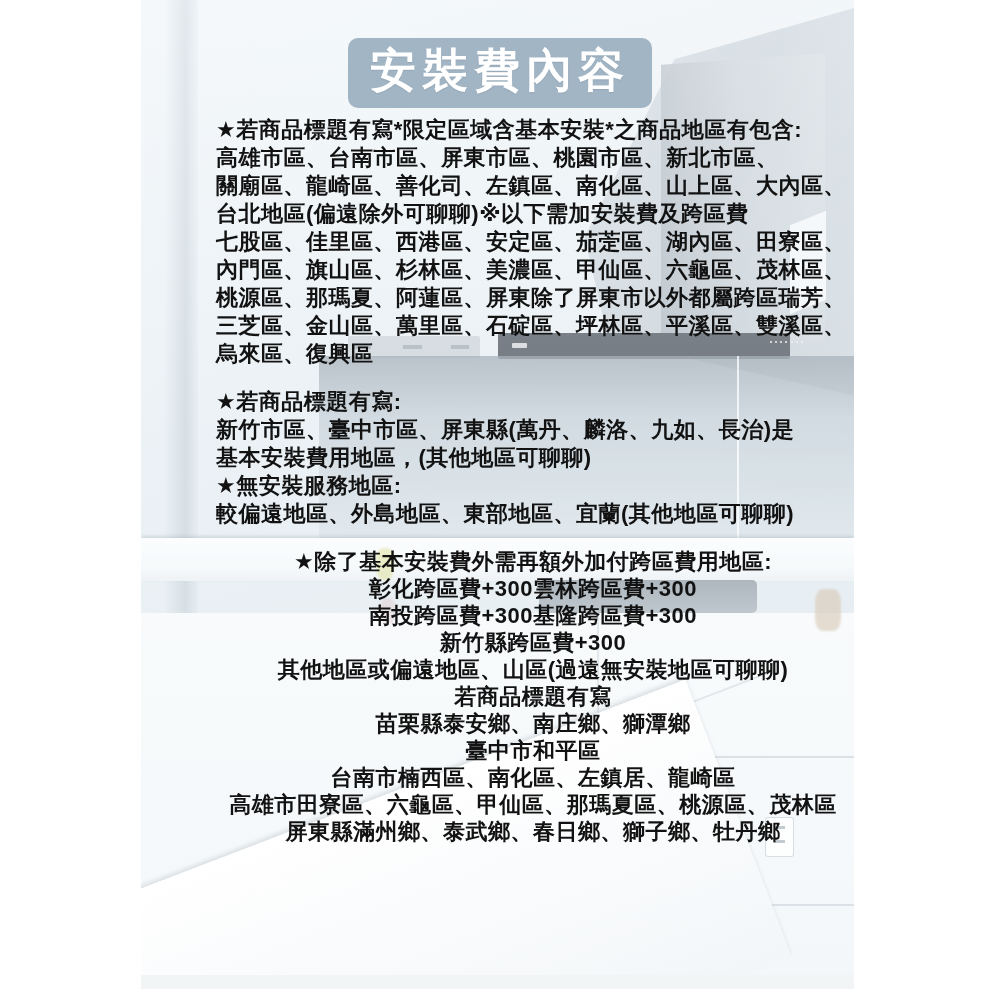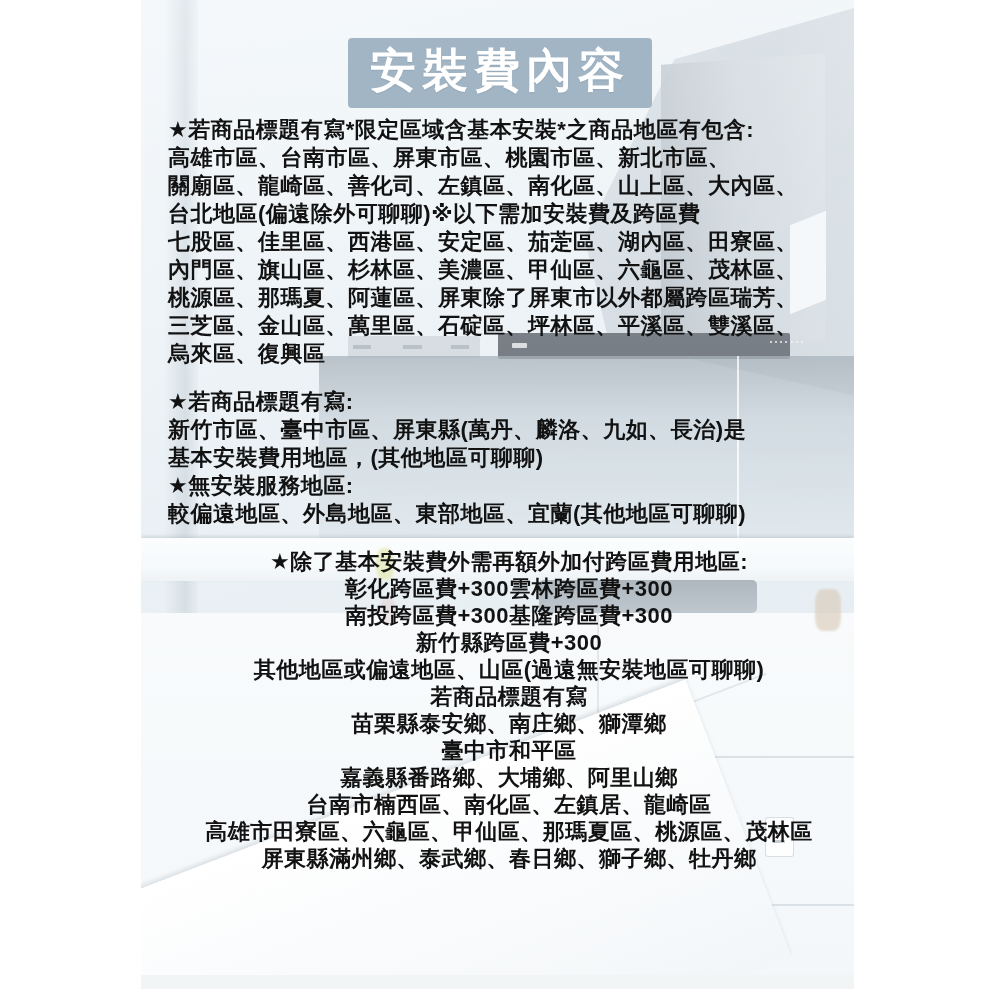--- a/index.html
+++ b/index.html
@@ -51,32 +51,32 @@
   .outlet i:nth-child(1){top:22%;} .outlet i:nth-child(2){top:58%;}
   .blob-yellow{left:33%;top:55.4%;width:18px;height:32px;background:#d6da7e;border-radius:40%;opacity:.55;filter:blur(1px);}
   .blob-pink{left:33.5%;top:60.5%;width:16px;height:26px;background:#d9b9be;border-radius:40%;opacity:.45;filter:blur(1px);}
   .blob-tan{left:94.5%;top:59.6%;width:26px;height:42px;background:#ccb69d;border-radius:30%;opacity:.6;filter:blur(1px);}
   .bottom-strip{left:0;top:98.6%;width:100%;height:1.4%;background:#edf0f2;}
   .white-overlay{inset:0;background:linear-gradient(180deg,rgba(255,255,255,.40) 0%,rgba(255,255,255,.22) 45%,rgba(255,255,255,.30) 100%);}
 
   
   .title-badge{
     position:absolute;top:38px;left:50%;transform:translateX(-50%);
-    background:#a2b5c5;color:#ffffff;border-radius:4px;
+    background:#a2b5c5;color:#ffffff;border-radius:10px;
     padding:2px 22px 6px 22px;font-size:46px;font-weight:800;letter-spacing:6px;
     text-shadow:0 1px 1px rgba(120,140,155,.35);white-space:nowrap;
   }
 
   
   .text-overlay{
     position:absolute;left:168px;top:116px;width:682px;color:#121212;
     font-weight:700;font-size:22px;letter-spacing:.5px;
   }
   .section{margin:0 0 20px 0;}
-  .section .ln{line-height:28px;white-space:nowrap;}
+  .section .ln{line-height:28px;white-space:nowrap;margin-left:48px;}
   .section.s3 .ln{line-height:27px;text-align:center;}
 </style>
 </head>
 <body>
 
 <div class="page">
 
   <div class="photo">
     <div class="cab-left-edge"></div>
     <div class="hood-upper"></div>
@@ -138,20 +138,19 @@
 
     <div class="section s3">
       <div class="ln">★除了基本安裝費外需再額外加付跨區費用地區:</div>
       <div class="ln">彰化跨區費+300雲林跨區費+300</div>
       <div class="ln">南投跨區費+300基隆跨區費+300</div>
       <div class="ln">新竹縣跨區費+300</div>
       <div class="ln">其他地區或偏遠地區、山區(過遠無安裝地區可聊聊)</div>
       <div class="ln">若商品標題有寫</div>
       <div class="ln">苗栗縣泰安鄉、南庄鄉、獅潭鄉</div>
       <div class="ln">臺中市和平區</div>
-      <div class="ln">嘉義縣番路鄉、大埔鄉、阿里山鄉</div>
       <div class="ln">台南市楠西區、南化區、左鎮居、龍崎區</div>
       <div class="ln">高雄市田寮區、六龜區、甲仙區、那瑪夏區、桃源區、茂林區</div>
       <div class="ln">屏東縣滿州鄉、泰武鄉、春日鄉、獅子鄉、牡丹鄉</div>
     </div>
 
   </div>
 </div>
 
 </body></html>

